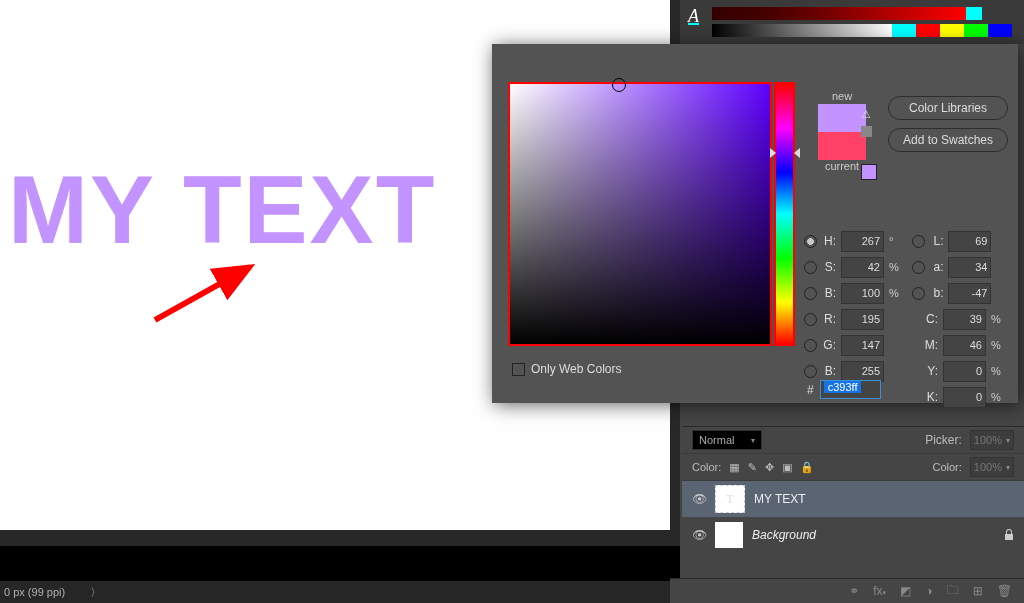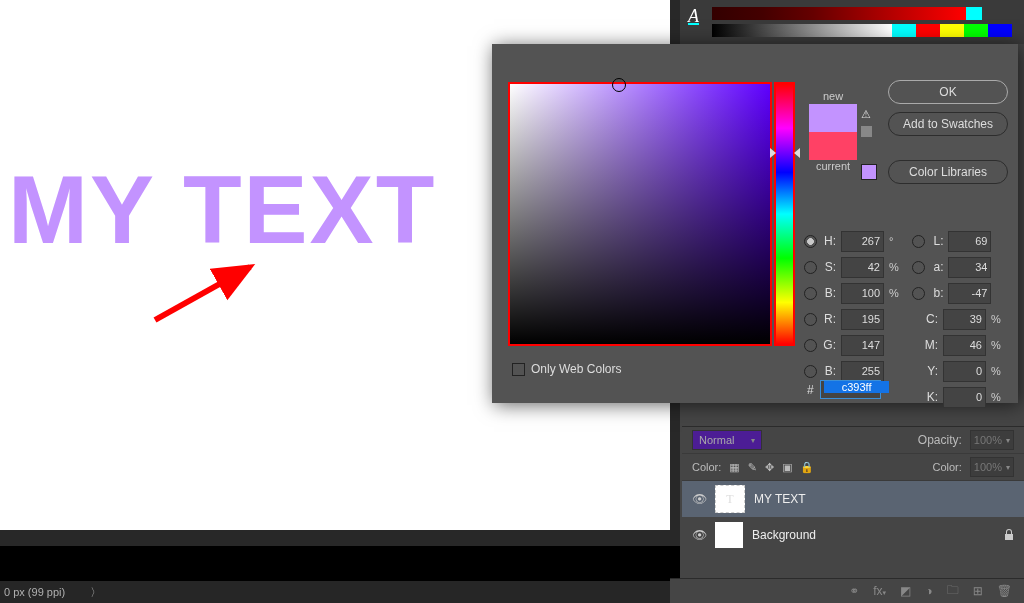--- a/index.html
+++ b/index.html
@@ -24,21 +24,21 @@
 
 
 .sv{position:absolute;left:16px;top:10px;width:260px;height:260px;border:2px solid red;background:linear-gradient(to top,#000,rgba(0,0,0,0)),linear-gradient(to right,#fff,#5e00ff)}
 .sv-cursor{position:absolute;width:12px;height:12px;border:1px solid #000;border-radius:50%;background:transparent;pointer-events:none}
 
 .hue{position:absolute;left:282px;top:10px;width:17px;height:260px;border:2px solid red;background:linear-gradient(to bottom,#f00 0%,#f0f 17%,#00f 34%,#0ff 50%,#0f0 67%,#ff0 84%,#f00 100%)}
 .hue-tri{position:absolute;left:278px;width:0;height:0;border-top:5px solid transparent;border-bottom:5px solid transparent;border-left:6px solid #ddd}
 .hue-tri.r{left:302px;border-left:none;border-right:6px solid #ddd}
 
 
-.swatch-wrap{position:absolute;left:317px;top:18px;width:48px}
+.swatch-wrap{position:absolute;left:326px;top:18px;width:48px}
 .sw-lbl{font-size:11px;color:#ccc;text-align:center;margin-bottom:2px}
 .sw-new{height:28px;background:#c393ff}
 .sw-cur{height:28px;background:#ff4165}
 .warn-tri{position:absolute;left:369px;top:36px;color:#ddd;font-size:11px}
 .sw-cube{position:absolute;left:369px;top:54px;width:11px;height:11px;background:#888}
 .sw-sm{position:absolute;left:369px;top:92px;width:14px;height:14px;background:#c393ff;border:1px solid #222}
 
 
 .web-row{position:absolute;left:20px;top:290px;display:flex;align-items:center;gap:6px}
 .cb{width:11px;height:11px;border:1px solid #222;background:#535353}
@@ -55,34 +55,34 @@
 .nrow{display:flex;align-items:center;height:26px;gap:5px}
 .radio{width:11px;height:11px;border-radius:50%;border:1px solid #222;background:#535353;flex-shrink:0}
 .radio.on{background:radial-gradient(circle,#c9c9c9 0 40%,#535353 45%)}
 .nlbl{width:14px;text-align:right;font-size:12px;color:#ddd}
 .nin{width:36px;height:17px;background:#444;border:1px solid #333;color:#ddd;text-align:right;padding-right:3px;font-size:11px}
 .suffix{font-size:11px;color:#ccc;width:12px}
 
 .hex-row{position:absolute;left:315px;bottom:4px;display:flex;align-items:center;gap:6px}
 .hex-in{width:56px;height:17px;background:#444;color:#fff;font-size:11px;padding-left:3px;border:1px solid #3b8fd8}
 .hex-in::-moz-selection{background:#1473e6}.hex-in::selection{background:#1473e6;color:#fff}
-.hex-sel{background:#1473e6;color:#fff;padding:0 18px}
+.hex-sel{background:#1473e6;color:#fff;padding:0 4px}
 
 
 .layers{position:absolute;right:0;top:426px;width:342px;height:158px;background:#454545;border-top:1px solid #2b2b2b}
 .lprow{display:flex;align-items:center;height:26px;gap:8px;padding:0 10px;border-bottom:1px solid #3a3a3a}
-.sel{background:#4c1d95;border:1px solid #333;height:18px;padding:0 6px;display:flex;align-items:center;font-size:11px;color:#aaa;min-width:56px;justify-content:space-between;gap:6px}
+.sel{background:#000000;border:1px solid #333;height:18px;padding:0 6px;display:flex;align-items:center;font-size:11px;color:#aaa;min-width:56px;justify-content:space-between;gap:6px}
 .pct{height:18px;border:1px solid #333;background:#3d3d3d;color:#777;font-size:11px;padding:0 3px;display:flex;align-items:center;gap:4px}
 .chev{font-size:8px;color:#888}
 .layer{display:flex;align-items:center;height:36px;padding:0 10px;gap:9px}
 .layer.sel-row{background:#5a6472}
 .eye{width:14px;text-align:center;color:#ccc}
 .thumb{width:28px;height:26px;background:#fff;display:flex;align-items:center;justify-content:center;font-family:Georgia,serif}
 .tbord{border:1px dashed #ccc}
-.lname{font-size:12px;color:#eee;}
+.lname{font-size:12px;color:#eee;font-style:italic}
 .lock-ic{margin-left:auto;color:#ccc;width:10px;height:12px}
 .bottom-icons{position:absolute;bottom:0;right:0;width:342px;height:24px;background:#454545;border-top:1px solid #2b2b2b;display:flex;align-items:center;justify-content:flex-end;gap:14px;padding-right:12px;color:#bbb;font-size:12px}
 .dimc{color:#888}
 </style>
 </head>
 <body>
 
 <div class="canvas-bg"></div>
 <div class="canvas">
   <div class="text-display">MY TEXT</div>
@@ -124,23 +124,22 @@
     <div class="warn-tri">⚠</div>
     <div class="sw-cube"></div>
     <div class="sw-sm"></div>
 
     <div class="web-row">
       <div class="cb"></div>
       <span>Only Web Colors</span>
     </div>
 
     <div class="btns">
-      <div class="btn main">OK</div>
+      <div class="btn cl">Color Libraries</div>
       <div class="btn">Add to Swatches</div>
-      <div class="btn cl">Color Libraries</div>
     </div>
 
     <div class="num-col">
       <div class="nrow">
           <div class="radio on"></div>
           <span class="nlbl">H:</span>
           <input class="nin" value="267" style="">
           <span class="suffix">°</span>
         </div>
       <div class="nrow">
@@ -222,21 +221,21 @@
     </div>
   </div>
 </div>
 
 <div class="layers">
   <div class="lprow">
     <div class="sel">
         <span>Normal</span>
         <span class="chev">▾</span>
       </div>
-    <span style="margin-left:auto;color:#bbb">Opacity:</span>
+    <span style="margin-left:auto;color:#bbb">Picker:</span>
     <div class="pct">
         <span>100%</span>
         <span class="chev">▾</span>
       </div>
   </div>
   <div class="lprow" style="font-size:11px;color:#bbb">
     <span>Color:</span>
     <span>▦</span>
     <span>✎</span>
     <span>✥</span>

